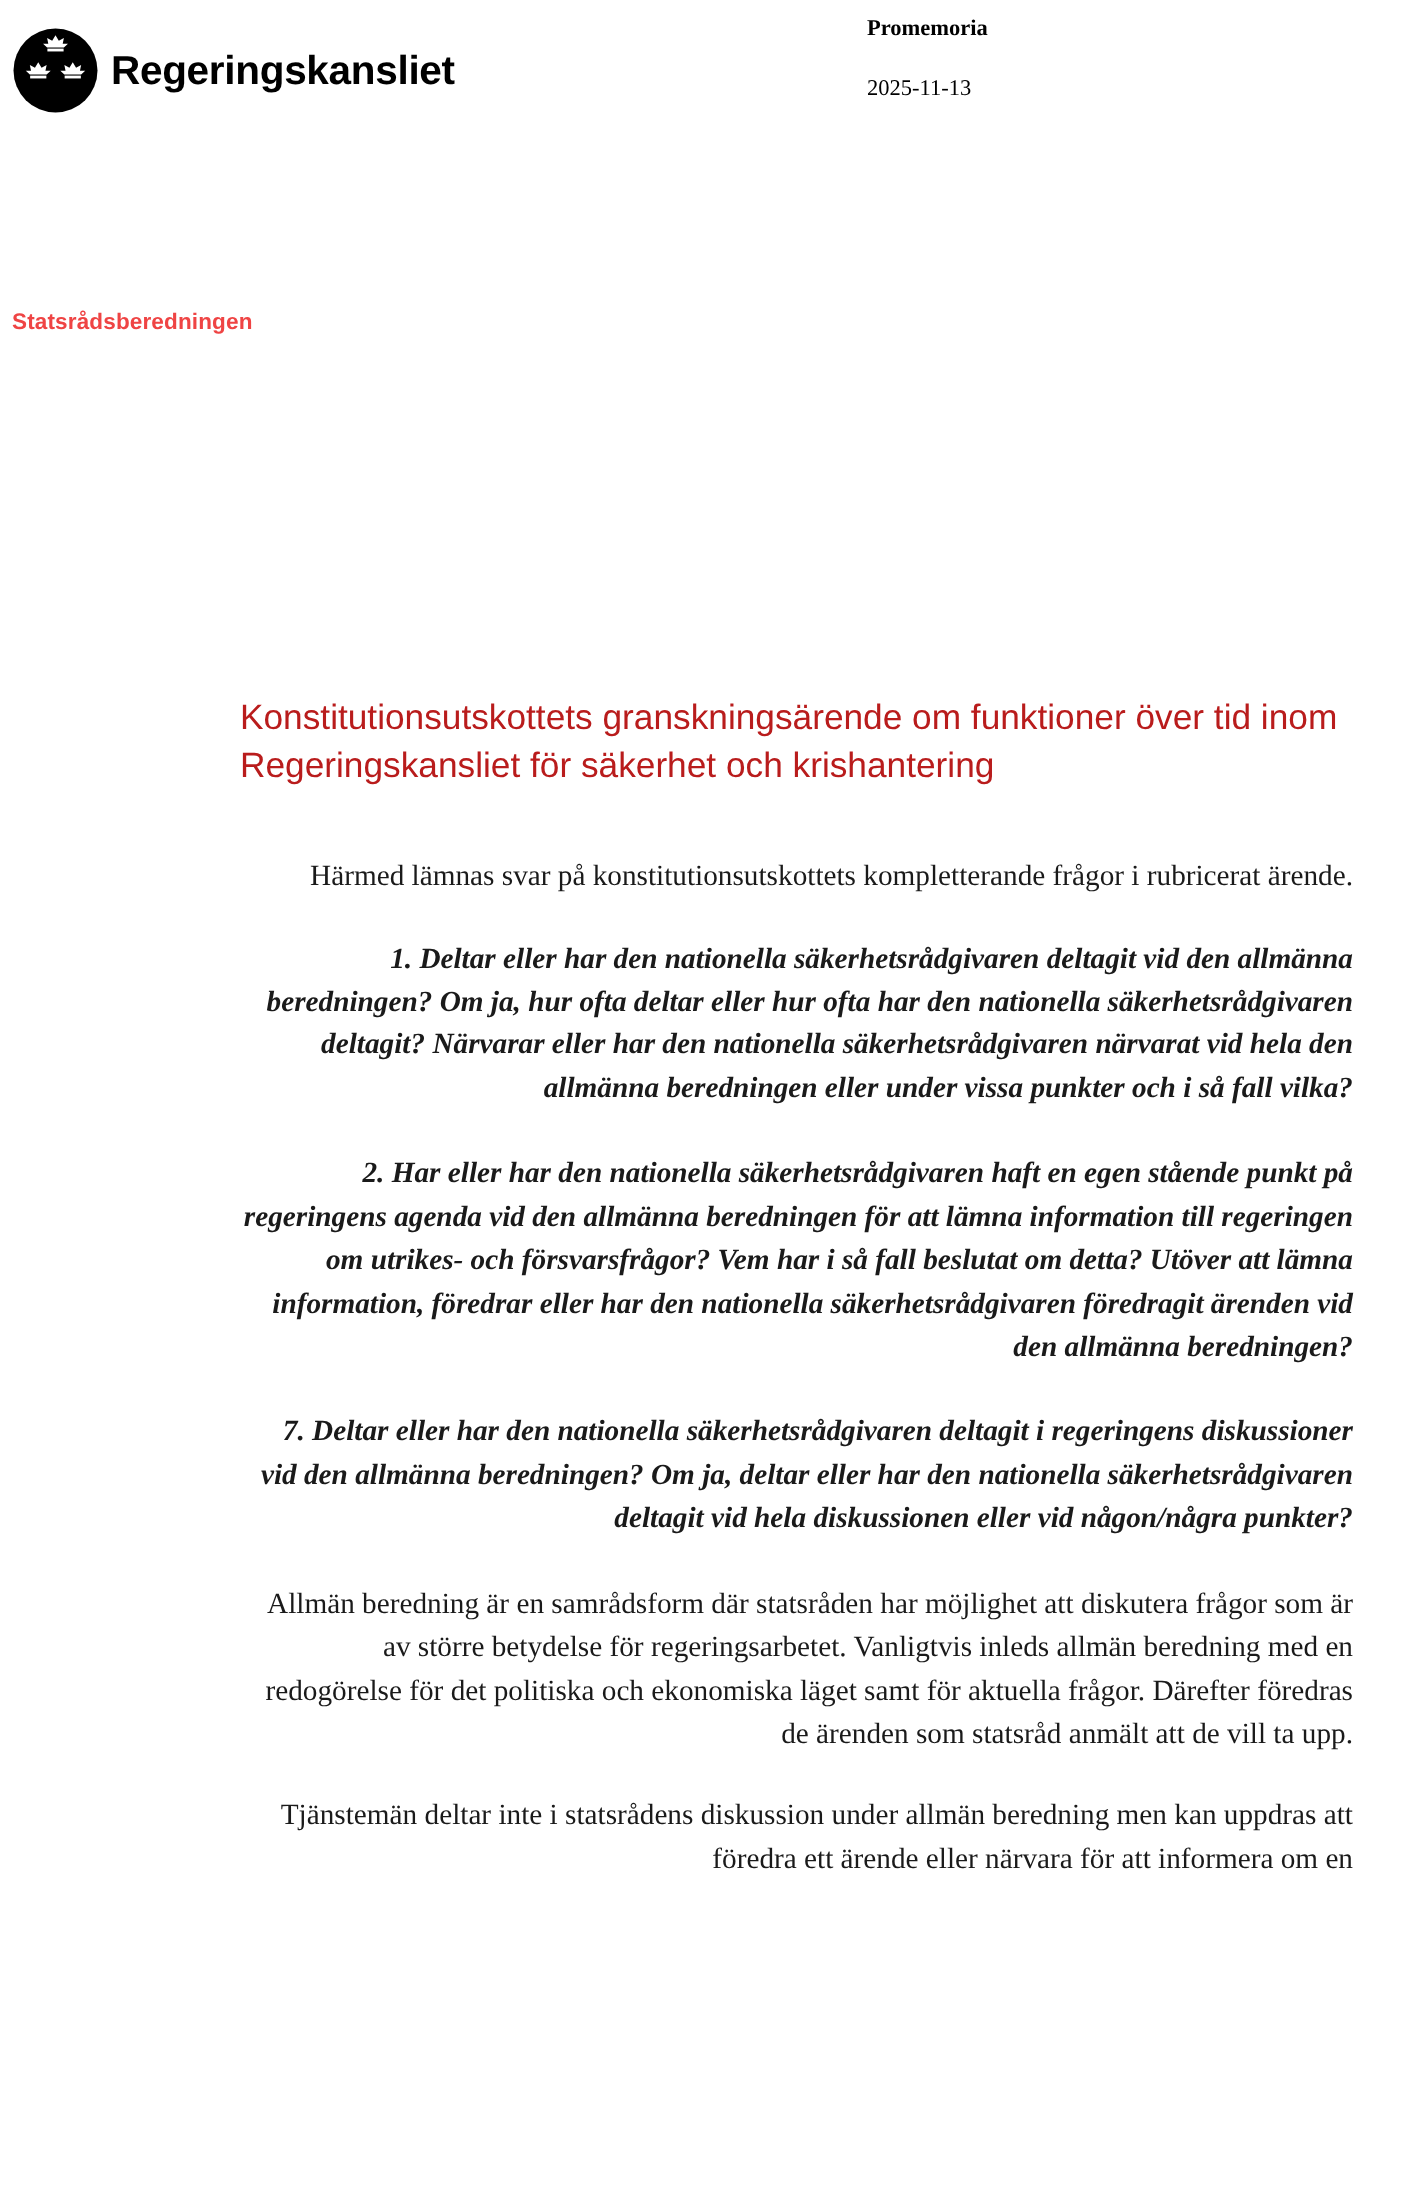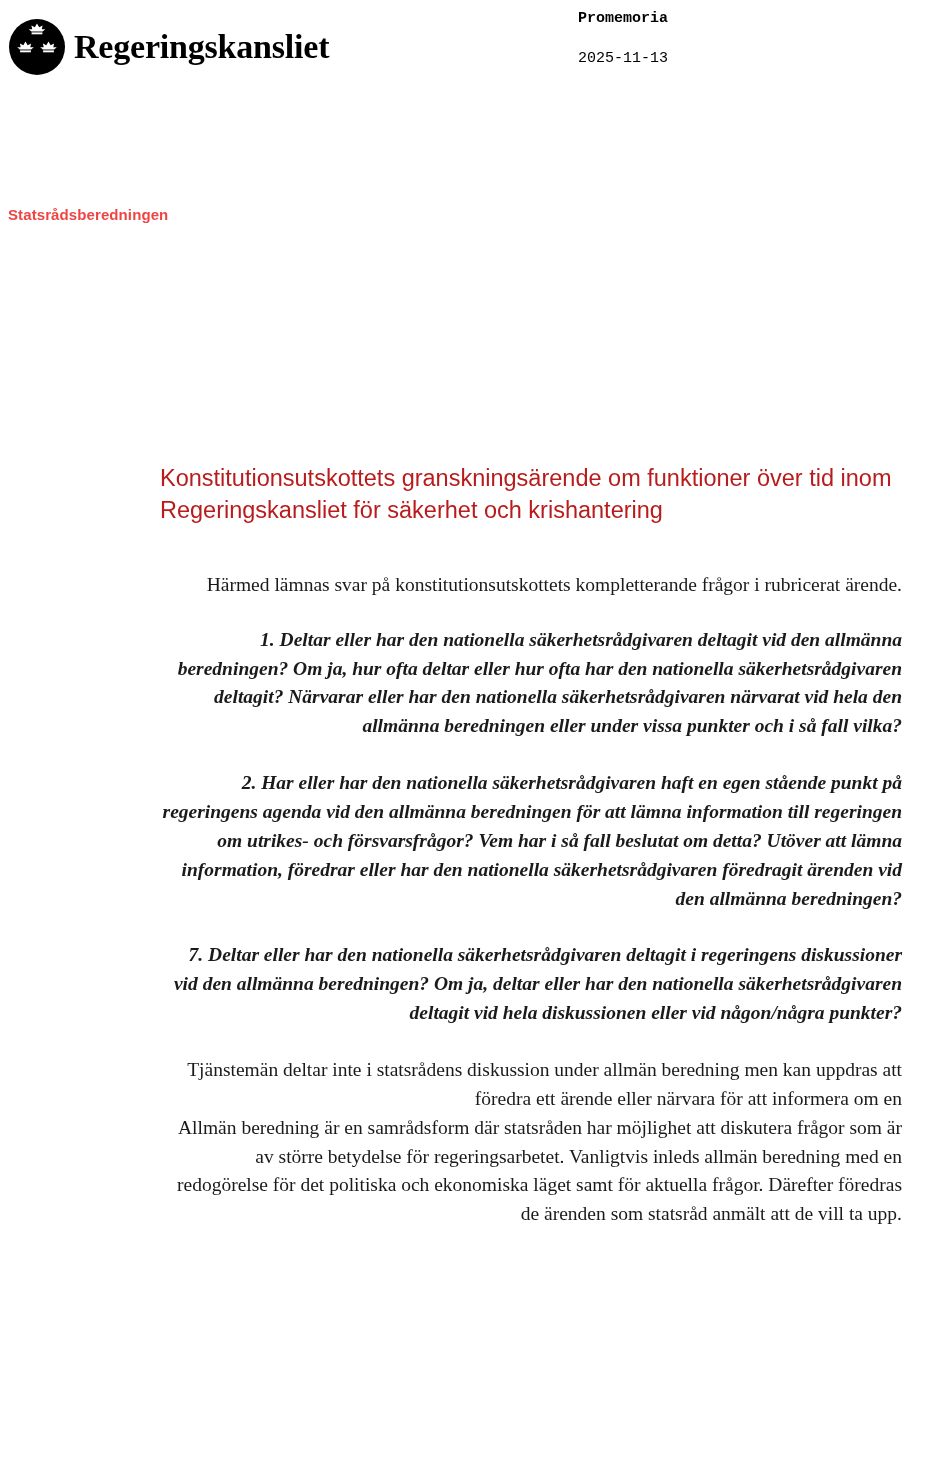--- a/index.html
+++ b/index.html
@@ -33,34 +33,34 @@
     align-items: center;
   }
 
   .logo-mark {
     width: 58px;
     height: 58px;
     flex: 0 0 58px;
   }
 
   .logo-text {
-    font-family: Liberation Serif, serif;
-    font-size: 34px;
+    font-family: Liberation Sans, sans-serif;
+    font-size: 27px;
     font-weight: bold;
     letter-spacing: -0.2px;
     color: #000000;
     margin-left: 8px;
     white-space: nowrap;
   }
 
   .header-meta {
     position: absolute;
     left: 578px;
     top: 10px;
-    font-family: Liberation Mono, monospace;
+    font-family: Liberation Serif, serif;
     font-size: 15px;
     color: #000000;
   }
   .header-meta .doc-type {
     font-weight: bold;
     margin: 0 0 22px 0;
     line-height: 1.2;
   }
   .header-meta .doc-date {
     font-weight: normal;
@@ -154,15 +154,15 @@
 
 <div class="dept-line">Statsrådsberedningen</div>
 
 <div class="doc-body">
   <h1 class="doc-title">Konstitutionsutskottets granskningsärende om funktioner över tid inom Regeringskansliet för säkerhet och krishantering</h1>
 
   <p class="para">Härmed lämnas svar på konstitutionsutskottets kompletterande frågor i rubricerat ärende.</p>
   <p class="para question">1. Deltar eller har den nationella säkerhetsrådgivaren deltagit vid den allmänna beredningen? Om ja, hur ofta deltar eller hur ofta har den nationella säkerhetsrådgivaren deltagit? Närvarar eller har den nationella säkerhetsrådgivaren närvarat vid hela den allmänna beredningen eller under vissa punkter och i så fall vilka?</p>
   <p class="para question">2. Har eller har den nationella säkerhetsrådgivaren haft en egen stående punkt på regeringens agenda vid den allmänna beredningen för att lämna information till regeringen om utrikes- och försvarsfrågor? Vem har i så fall beslutat om detta? Utöver att lämna information, föredrar eller har den nationella säkerhetsrådgivaren föredragit ärenden vid den allmänna beredningen?</p>
   <p class="para question">7. Deltar eller har den nationella säkerhetsrådgivaren deltagit i regeringens diskussioner vid den allmänna beredningen? Om ja, deltar eller har den nationella säkerhetsrådgivaren deltagit vid hela diskussionen eller vid någon/några punkter?</p>
+  <p class="para">Allmän beredning är en samrådsform där statsråden har möjlighet att diskutera frågor som är av större betydelse för regeringsarbetet. Vanligtvis inleds allmän beredning med en redogörelse för det politiska och ekonomiska läget samt för aktuella frågor. Därefter föredras de ärenden som statsråd anmält att de vill ta upp.</p>
   <p class="para last">Tjänstemän deltar inte i statsrådens diskussion under allmän beredning men kan uppdras att föredra ett ärende eller närvara för att informera om en</p>
-  <p class="para">Allmän beredning är en samrådsform där statsråden har möjlighet att diskutera frågor som är av större betydelse för regeringsarbetet. Vanligtvis inleds allmän beredning med en redogörelse för det politiska och ekonomiska läget samt för aktuella frågor. Därefter föredras de ärenden som statsråd anmält att de vill ta upp.</p>
 </div>
 
 </body></html>

